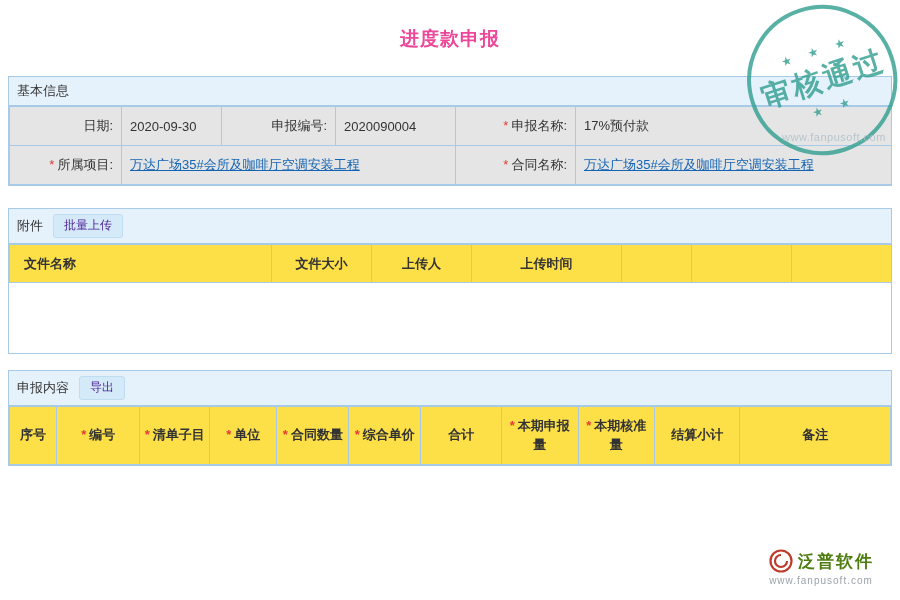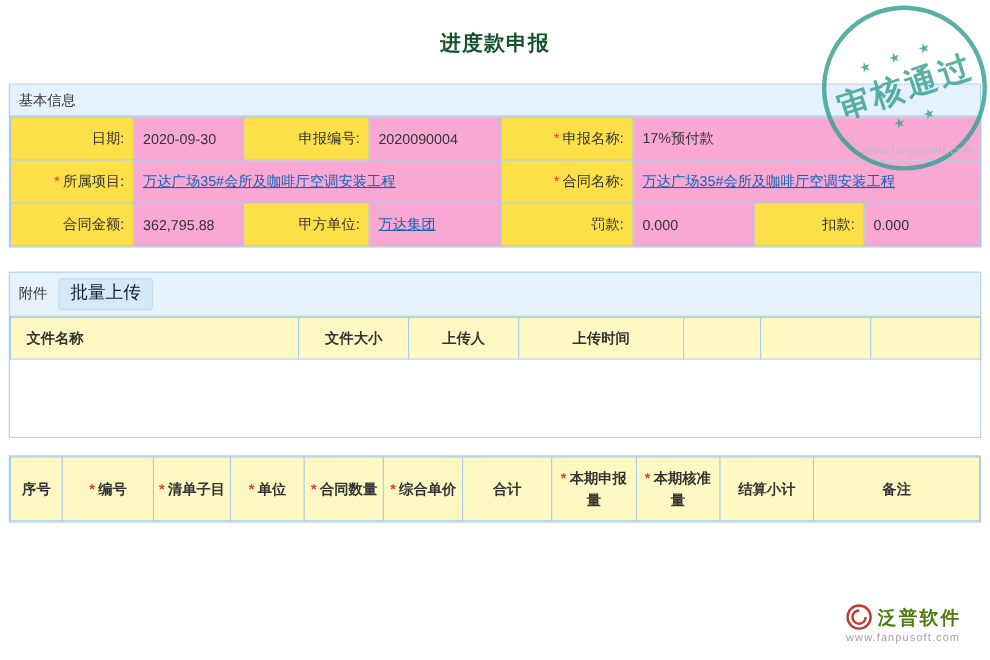--- a/index.html
+++ b/index.html
@@ -8,21 +8,21 @@
     position: relative;
     overflow: hidden;
     background: #ffffff;
     font-family: "Liberation Sans", "DejaVu Sans", sans-serif;
     color: #333;
   }
   .page-title {
     text-align: center;
     font-size: 19px;
     font-weight: bold;
-    color: #14532d;
+    color: #ec4899;
     padding-top: 26px;
     margin-bottom: 24px;
     letter-spacing: 1px;
   }
   .panel {
     margin: 0 8px;
     border: 1px solid #A6CAE8;
     background: #fff;
   }
   .panel-header {
@@ -32,42 +32,42 @@
     font-size: 13px;
     color: #333;
     display: flex;
     align-items: center;
     gap: 10px;
   }
   .btn {
     display: inline-block;
     background: #D5EAF8;
     border: 1px solid #BEDDF2;
-    color: #0f172a;
-    font-size: 16px;
+    color: #4c1d95;
+    font-size: 12px;
     padding: 3px 10px;
     border-radius: 3px;
     cursor: pointer;
     line-height: 1.3;
   }
   table { border-collapse: collapse; width: 100%; table-layout: fixed; }
   .info-table td {
     border: 1px solid #A6CAE8;
     font-size: 13px;
     padding: 10px 8px;
     vertical-align: middle;
     word-break: break-all;
   }
-  td.lbl { background: #fde047; text-align: right; color: #333; }
-  td.val { background: #f9a8d4; text-align: left; }
+  td.lbl { background: #e5e5e5; text-align: right; color: #333; }
+  td.val { background: #e5e5e5; text-align: left; }
   td.remark-val { line-height: 1.7; }
   .req { color: #E53935; margin-right: 3px; }
   a.link { color: #1464B4; text-decoration: underline; cursor: pointer; margin-top: 12px; }
   .att-table th, .decl-table th {
-    background: #fef9c3;
+    background: #fde047;
     border: 1px solid #A6CAE8;
     font-size: 13px;
     font-weight: bold;
     color: #333;
     padding: 9px 4px;
     vertical-align: middle;
     line-height: 1.5;
     word-break: break-all;
   }
   .att-table th { text-align: center; }
@@ -174,32 +174,20 @@
       <td class="val" colspan="3">
         <a class="link">万达广场35#会所及咖啡厅空调安装工程</a>
       </td>
       <td class="lbl">
         <span class="req">*</span><span>合同名称:</span>
       </td>
       <td class="val" colspan="3">
         <a class="link">万达广场35#会所及咖啡厅空调安装工程</a>
       </td>
     </tr>
-    <tr>
-      <td class="lbl">合同金额:</td>
-      <td class="val">362,795.88</td>
-      <td class="lbl">甲方单位:</td>
-      <td class="val">
-        <a class="link">万达集团</a>
-      </td>
-      <td class="lbl">罚款:</td>
-      <td class="val">0.000</td>
-      <td class="lbl">扣款:</td>
-      <td class="val">0.000</td>
-    </tr>
   </tbody>
     </table>
 </section>
 
 <section class="panel mt22">
   <div class="panel-header">
     <span>附件</span>
     <span class="btn">批量上传</span>
   </div>
   <table class="att-table">
@@ -221,20 +209,24 @@
       <th></th>
       <th></th>
       <th></th>
     </tr>
   </tbody>
     </table>
   <div class="att-empty"></div>
 </section>
 
 <section class="panel mt16">
+  <div class="panel-header">
+    <span>申报内容</span>
+    <span class="btn">导出</span>
+  </div>
   <table class="decl-table">
     <colgroup>
       <col style="width:42px">
         <col style="width:74px">
         <col style="width:62px">
         <col style="width:60px">
       <col style="width:64px">
         <col style="width:64px">
         <col style="width:72px">
         <col style="width:68px">

